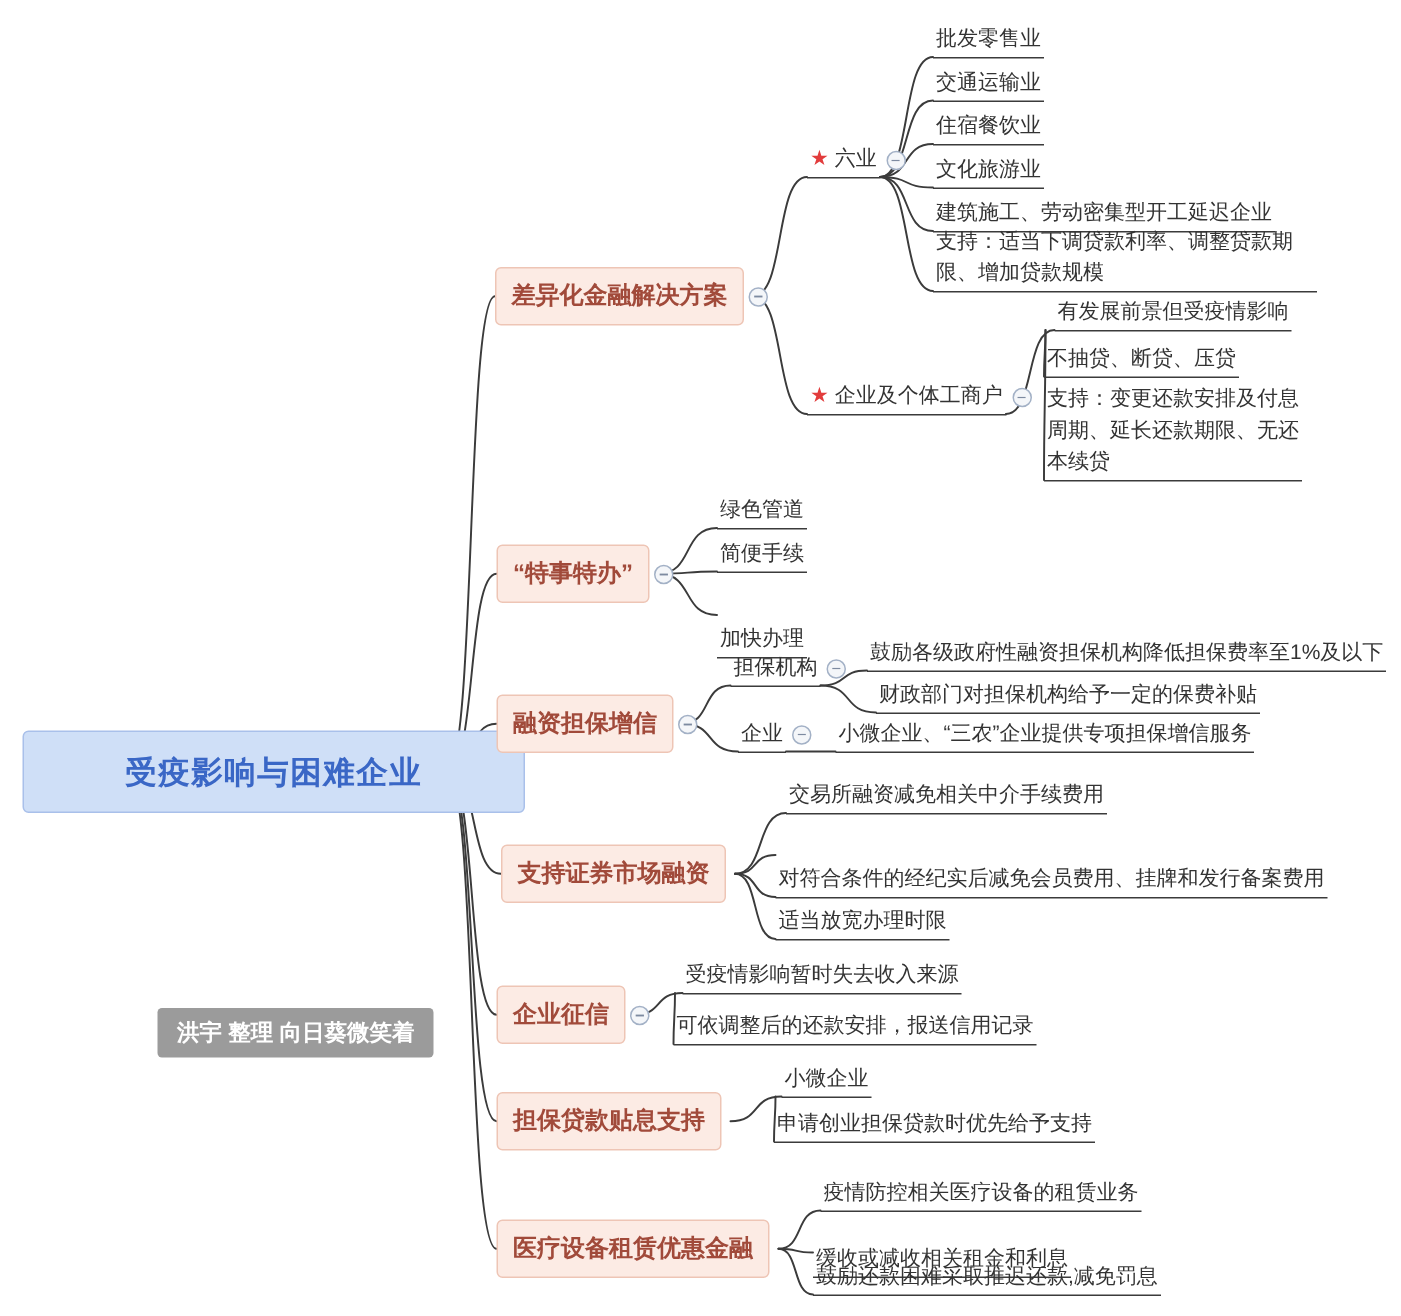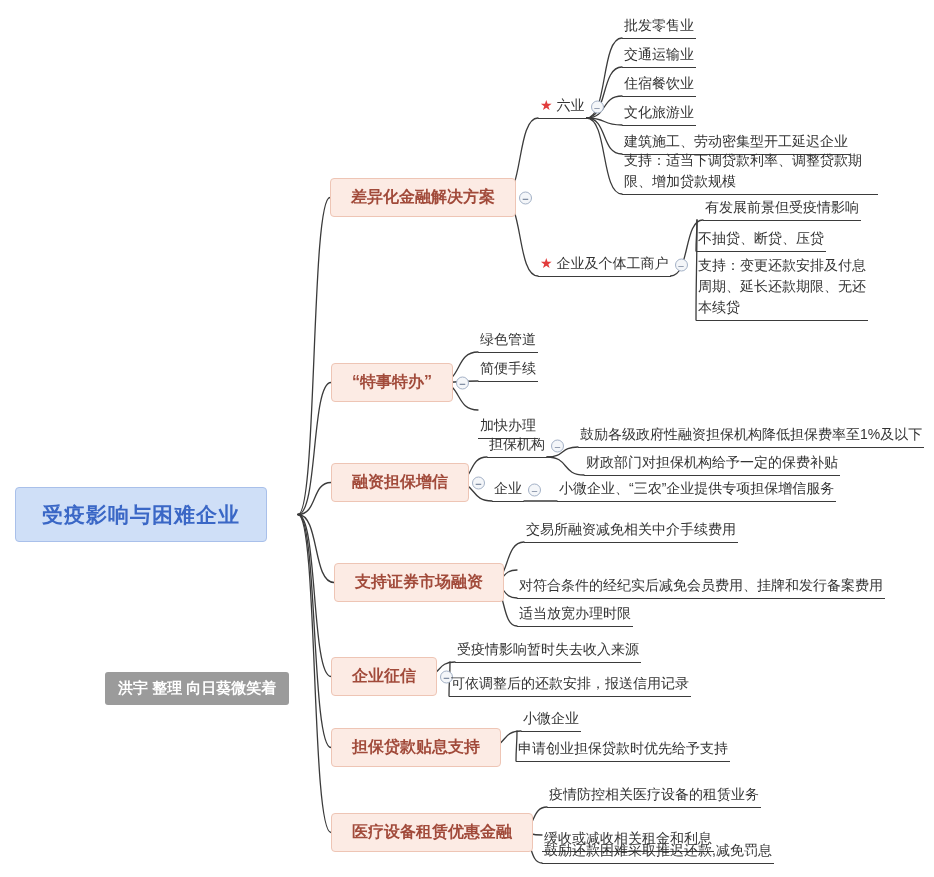--- a/index.html
+++ b/index.html
@@ -3,25 +3,25 @@
 <meta charset="utf-8">
 <title>Mind Map</title>
 <style>
   html,body{margin:0;padding:0;background:#ffffff;}
   #stage{position:relative;width:934px;height:877px;background:#ffffff;overflow:hidden;
          font-family:"Liberation Sans","DejaVu Sans",sans-serif;}
   #connectors{position:absolute;left:0;top:0;width:934px;height:877px;pointer-events:none;}
   #connectors path{fill:none;stroke:#3b3b3b;stroke-width:1.3;stroke-linecap:round;}
   .node{position:absolute;z-index:2;box-sizing:border-box;}
   .box{border-radius:4px;white-space:nowrap;}
-  .root{width:252px;height:55px;background:#cfdff7;border:1px solid #a9c0ea;
+  .root{width:335px;height:55px;background:#cfdff7;border:1px solid #a9c0ea;
         display:flex;align-items:center;justify-content:center;
         color:#3a67c6;font-size:21px;font-weight:bold;letter-spacing:1px;}
   .branch{background:#fcebe4;border:1px solid #eec5b5;color:#a14a3a;
-          font-size:16px;font-weight:bold;padding:8px 20px;border-radius:4px;}
+          font-size:16px;font-weight:bold;padding:8px 10px;border-radius:4px;}
   .leaf{color:#333;font-size:14px;line-height:21px;padding:0 2px 2px 2px;
         border-bottom:1.4px solid #3b3b3b;white-space:nowrap;}
   .leaf.multi{white-space:normal;}
   .w256{width:256px;}
   .w172{width:172px;}
   .star{color:#e23c3c;font-size:14px;margin-right:4px;}
   .collapse{position:absolute;right:-17px;top:50%;transform:translateY(-50%);
             width:13px;height:13px;border-radius:50%;background:#f4f6f9;
             border:1px solid #a3b1c6;color:#7d8aa0;font-size:11px;line-height:12px;
             text-align:center;z-index:3;cursor:pointer;box-sizing:border-box;}

